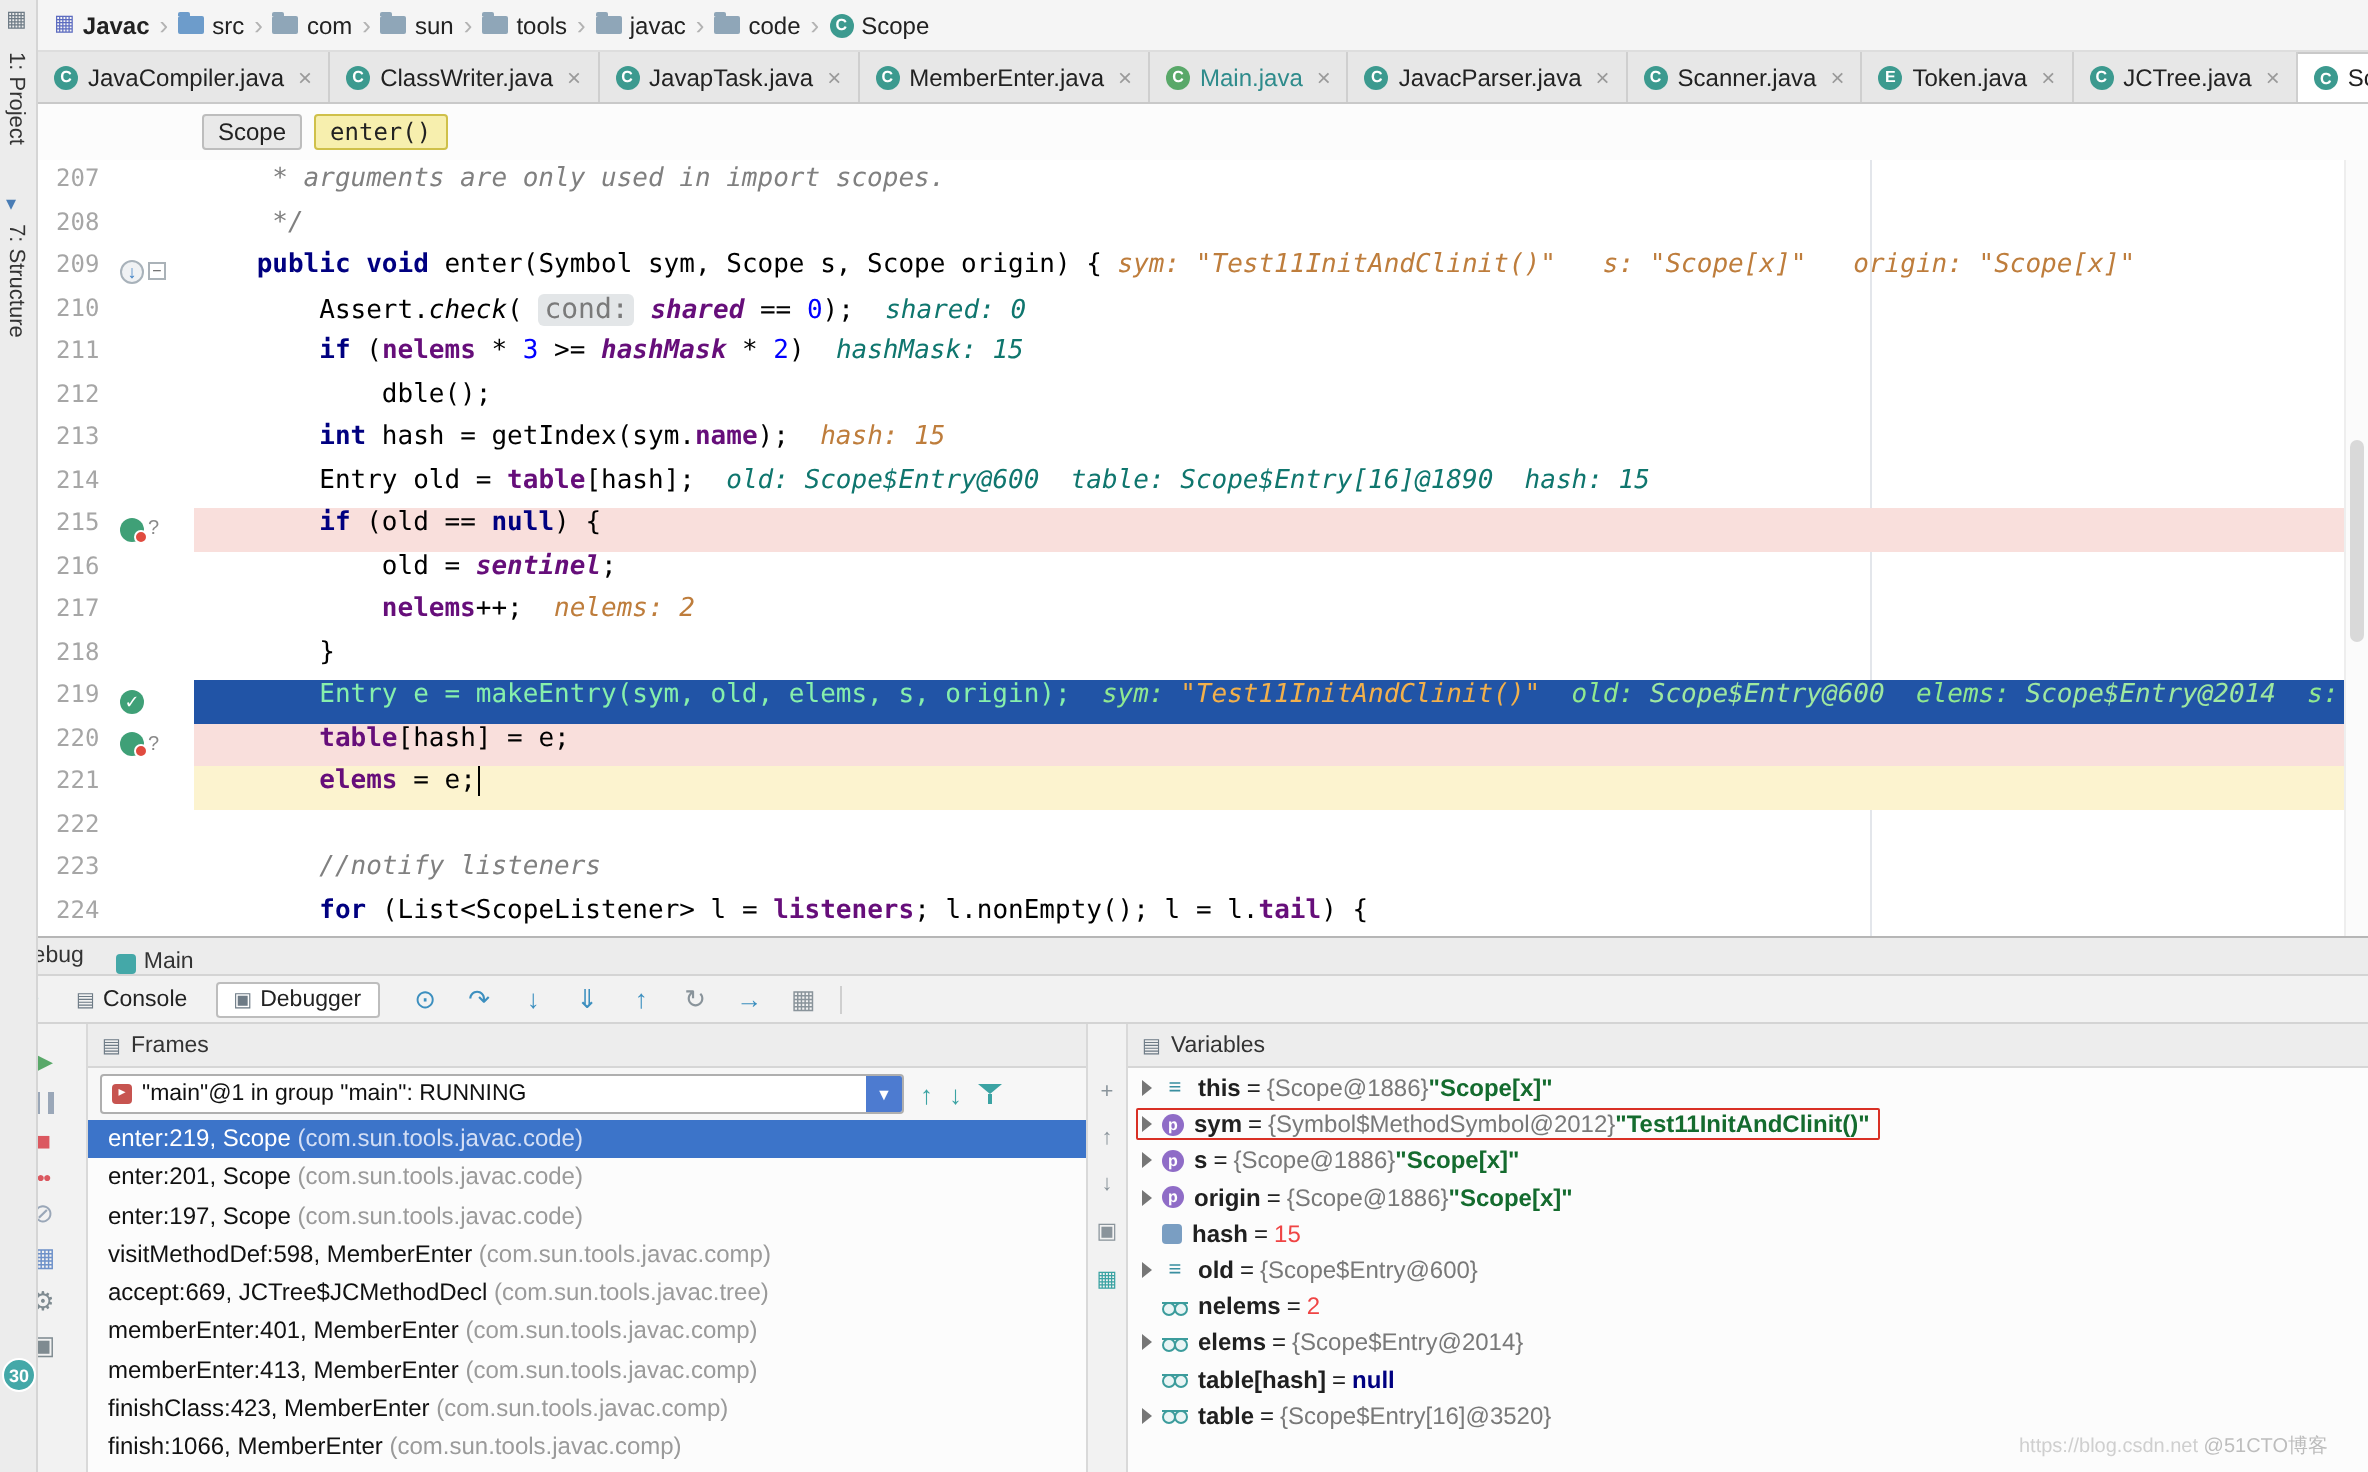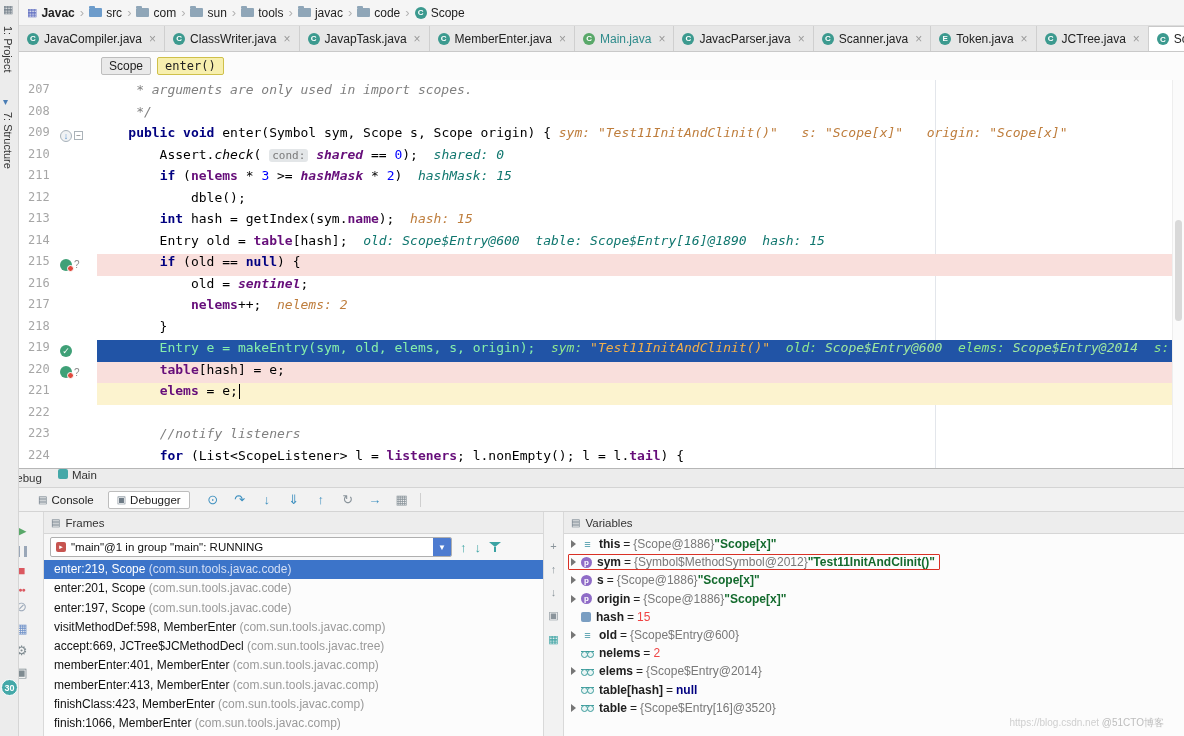--- a/index.html
+++ b/index.html
@@ -61,40 +61,40 @@
   .cmt { color:#808080; font-style:italic; }
   .num { color:#0000FF; }
   .fld { color:#660E7A; font-weight:bold; }
   .sfld { color:#660E7A; font-weight:bold; font-style:italic; }
   .it { font-style:italic; }
   .hint { color:#0f766e; font-style:italic; }
   .hinto { color:#BE7D3C; font-style:italic; }
   .bg-exec .ct .hl { color:#90E890 !important; font-style:italic; }
   .bg-exec .ct .hv { color:#F2B04C !important; font-style:italic; }
   .bg-exec .ct .hg { color:#9FE8A0 !important; font-style:italic; }
-  .phint { font-size:11px; background:#E3E6E8; color:#7A7A7A; border-radius:3px; padding:0 3px; font-style:normal; }
+  .phint { font-size:14px; background:#E3E6E8; color:#7A7A7A; border-radius:3px; padding:0 3px; font-style:normal; }
   .caret { display:inline-block; width:1.5px; height:15px; background:#000; vertical-align:middle; margin-left:1px; }
   .bp-wrap { display:inline-flex; align-items:center; gap:2px; }
   .bp-dot { width:12px; height:12px; border-radius:50%; background:#3FA077; position:relative; color:#fff;
             font-size:9px; line-height:12px; text-align:center; cursor:pointer; flex:none; }
   .bp-dot:not(.hit)::after { content:""; position:absolute; right:-2px; bottom:-1px; width:5px; height:5px;
             border-radius:50%; background:#E04B3F; border:1px solid #fff; }
   .bp-q { color:#8A8A8A; font-size:10px; }
   .ovr { width:12px; height:12px; border-radius:50%; border:1px solid #A8B2BA; background:#F0F2F4; color:#4A88C7;
          font-size:9px; line-height:10px; text-align:center; cursor:pointer; flex:none; }
   .fold { width:9px; height:9px; border:1px solid #AAB2B8; background:#fff; color:#666; font-size:8px;
           line-height:7px; text-align:center; cursor:pointer; flex:none; }
   .ed-scroll { position:absolute; right:0; top:0; bottom:0; width:12px; background:#FBFBFB; border-left:1px solid #EEE; z-index:2;}
   .ed-scroll .thumb { position:absolute; left:2px; right:2px; top:36%; height:26%; background:#D9D9D9; border-radius:4px; }
 
   
   .debug { position:absolute; left:0; right:0; top:468px; bottom:0; background:#F2F2F2; border-top:1px solid #B6B6B6; z-index:5;}
   .dbg-tabs { height:19px; background:#ECECEC; border-bottom:1px solid #D4D4D4; display:flex; align-items:center;
               gap:10px; padding-left:8px; font-size:11.5px; color:#333; }
-  .sess-tab { display:inline-flex; align-items:flex-start; gap:4px; padding:0 6px; height:100%; cursor:pointer; }
+  .sess-tab { display:inline-flex; align-items:flex-end; gap:4px; padding:0 6px; height:100%; cursor:pointer; }
   .sess-ico { width:10px; height:10px; background:#44A8A8; border-radius:2px; display:inline-block; }
   .dbg-toolbar { height:24px; background:#F2F2F2; border-bottom:1px solid #D4D4D4; display:flex; align-items:center;
                  gap:6px; padding-left:6px; font-size:11.5px; }
   .ticon { font-size:13px; cursor:pointer; width:18px; text-align:center; }
   .vtab { display:inline-flex; align-items:center; gap:4px; padding:2px 8px; border-radius:2px; cursor:pointer; color:#222;}
   .vtab.active { background:#FFFFFF; border:1px solid #BDBDBD; }
   .vtab-ico { font-size:10px; color:#6E7B86; }
   .tb-sep { width:1px; height:14px; background:#CFCFCF; margin:0 3px; }
   .dbg-body { display:flex; height:calc(100% - 43px); }
   .dbg-left { width:44px; flex:none; background:#F2F2F2; border-right:1px solid #D9D9D9; display:flex;

